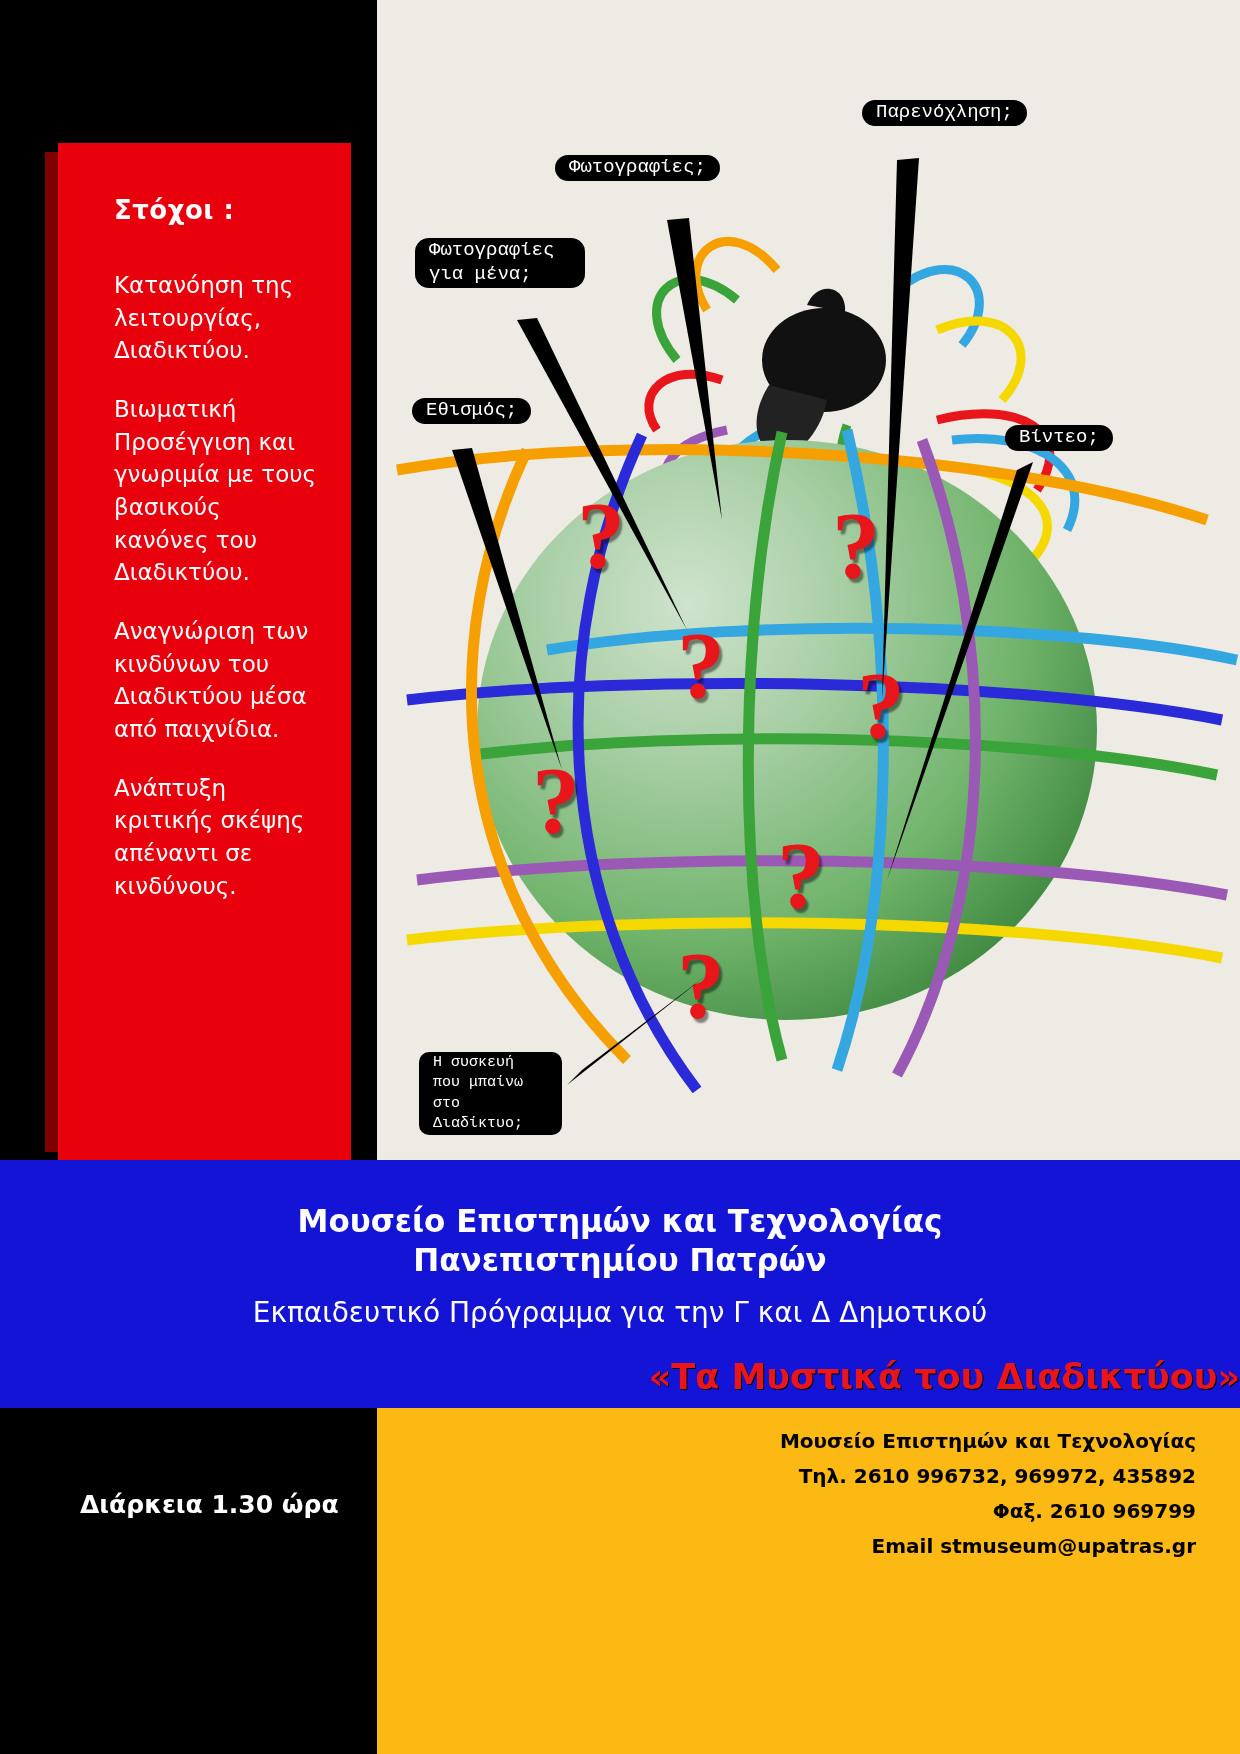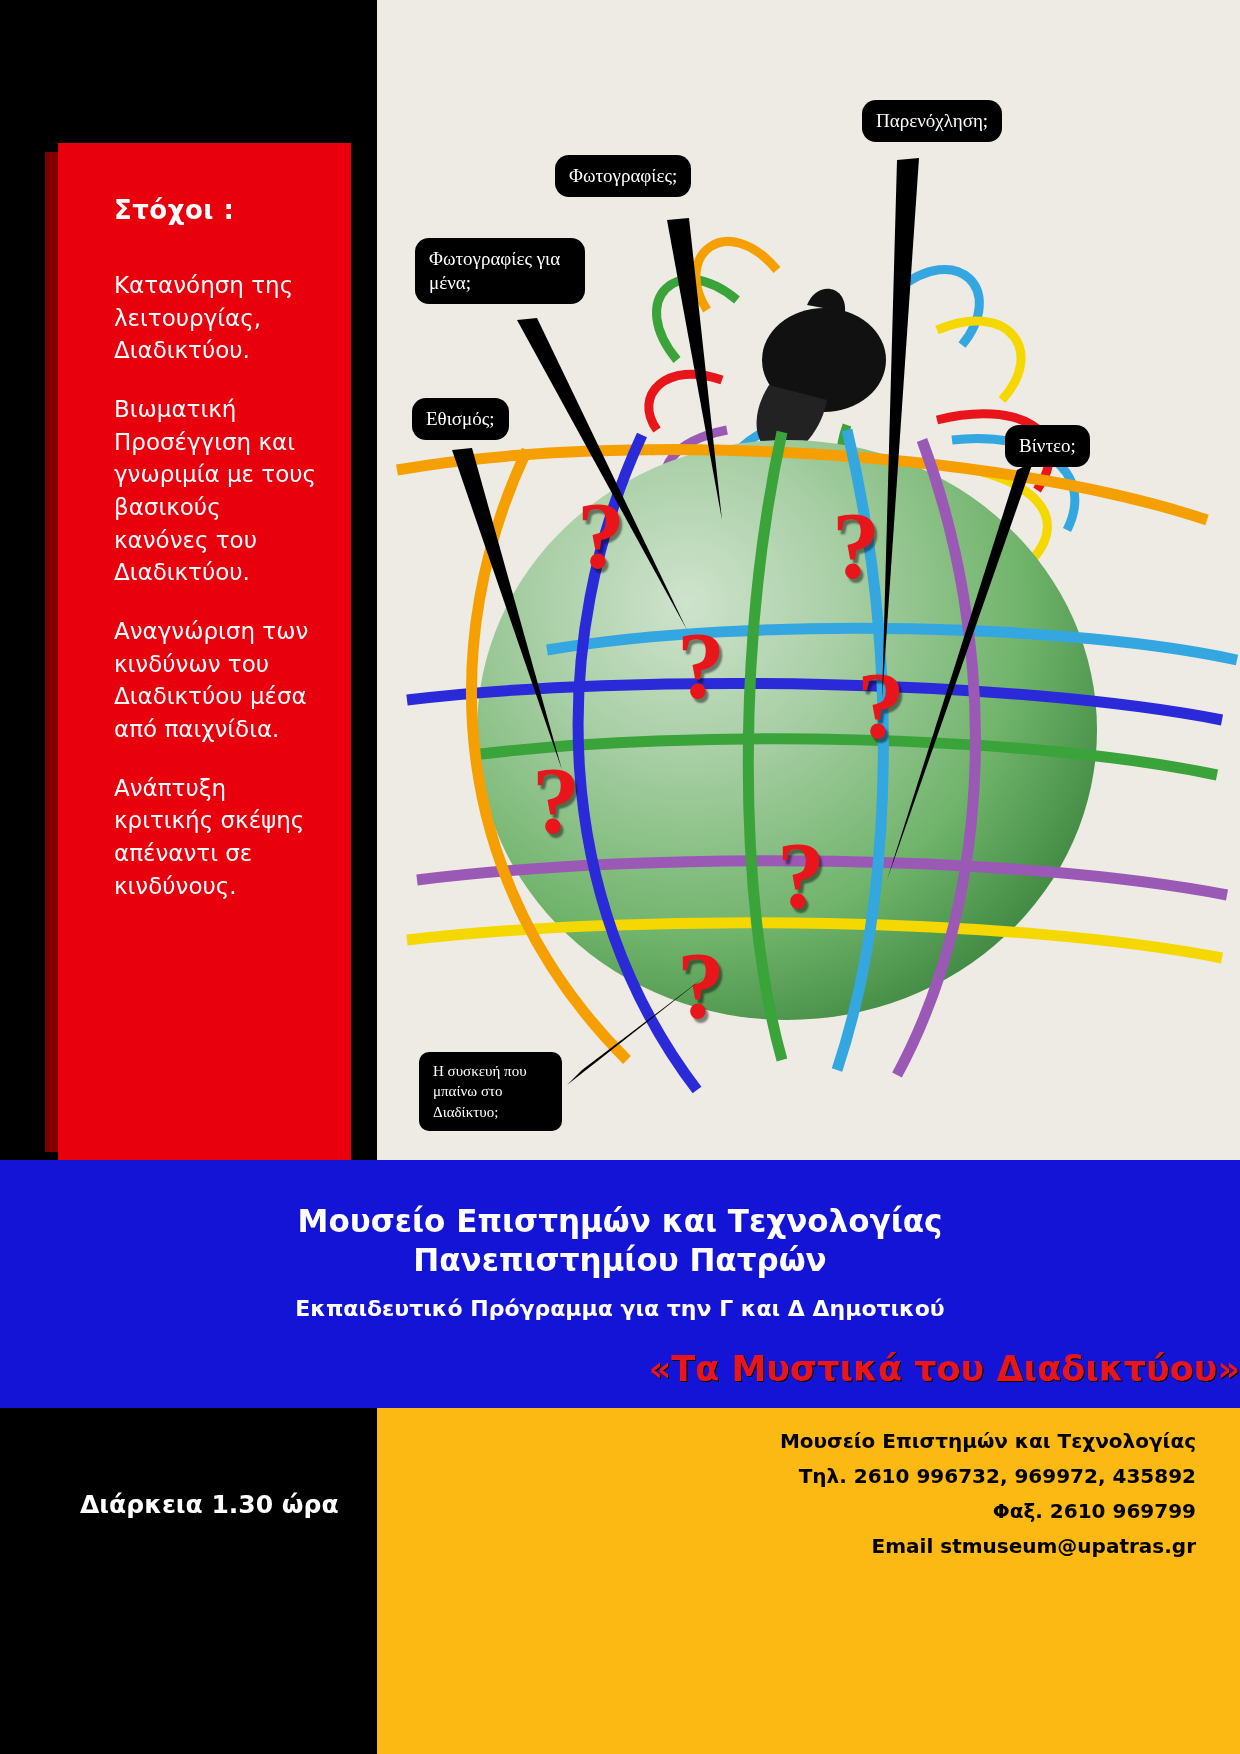--- a/index.html
+++ b/index.html
@@ -47,32 +47,32 @@
   }
   .qmark{
     position:absolute;color:#e8151b;font-weight:bold;font-size:96px;
     text-shadow:3px 4px 2px rgba(0,0,0,.45);
     font-family:"Liberation Serif", serif;
   }
 
   
   .bubble{
     position:absolute;background:#000;color:#fff;border-radius:14px;
-    padding:9px 14px;font-size:19px;line-height:1.25;
-    font-family:Liberation Serif, serif;
+    padding:1px 14px;font-size:19px;line-height:1.25;
+    font-family:Liberation Mono, monospace;
   }
   .bubble.small{font-size:15px;line-height:1.35;border-radius:10px;}
 
   
   .blueband{
     position:absolute;left:0;top:1160px;width:1240px;height:248px;background:#1414d6;
     text-align:center;color:#fff;
   }
   .bb-title{font-size:31px;font-weight:bold;line-height:1.25;padding-top:42px;margin:0;}
-  .bb-sub{font-size:22px;margin:16px 0 0 0;font-weight:700;}
+  .bb-sub{font-size:28px;margin:16px 0 0 0;font-weight:400;}
   .bb-main{
     font-size:35px;font-weight:bold;color:#e8151b;margin:28px 0 0 0;
     font-family:"DejaVu Sans", sans-serif;
     text-shadow:1px 1px 0 #000;
     text-align:right;
   }
 
   
   .bottom-left{
     position:absolute;left:0;top:1408px;width:377px;height:346px;background:#000;color:#fff;

